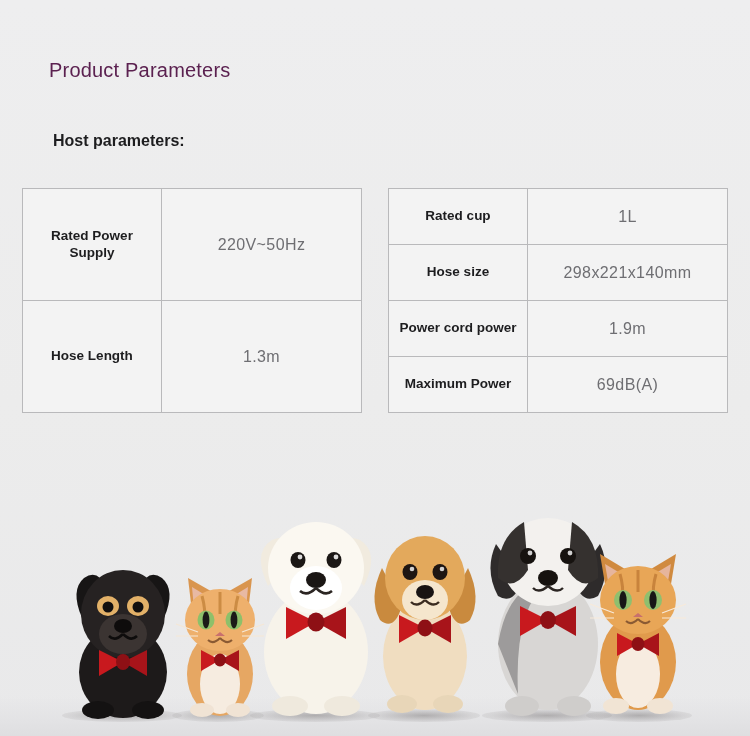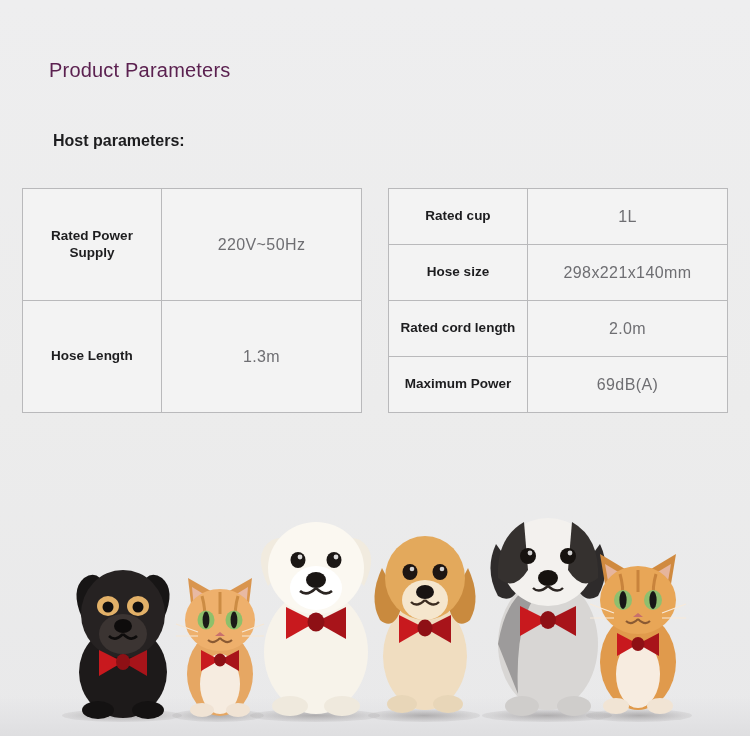--- a/index.html
+++ b/index.html
@@ -131,22 +131,22 @@
       <tbody>
           <tr>
         <td class="label">Rated cup</td>
         <td class="value">1L</td>
       </tr>
       <tr>
         <td class="label">Hose size</td>
         <td class="value">298x221x140mm</td>
       </tr>
       <tr>
-        <td class="label">Rated cord length</td>
-        <td class="value">2.0m</td>
+        <td class="label">Power cord power</td>
+        <td class="value">1.9m</td>
       </tr>
       <tr>
         <td class="label">Maximum Power</td>
         <td class="value">69dB(A)</td>
       </tr>
     </tbody>
       </table>
 
   </div>
 

